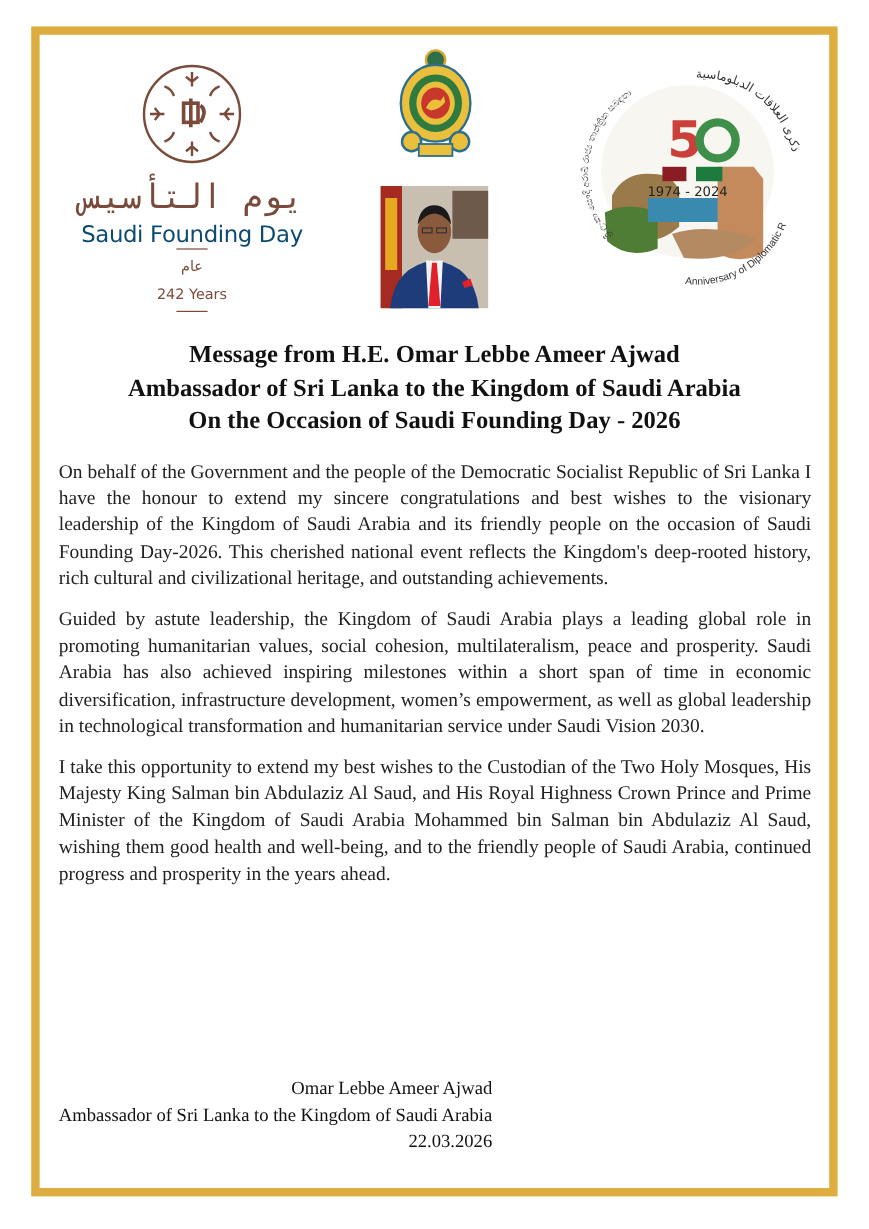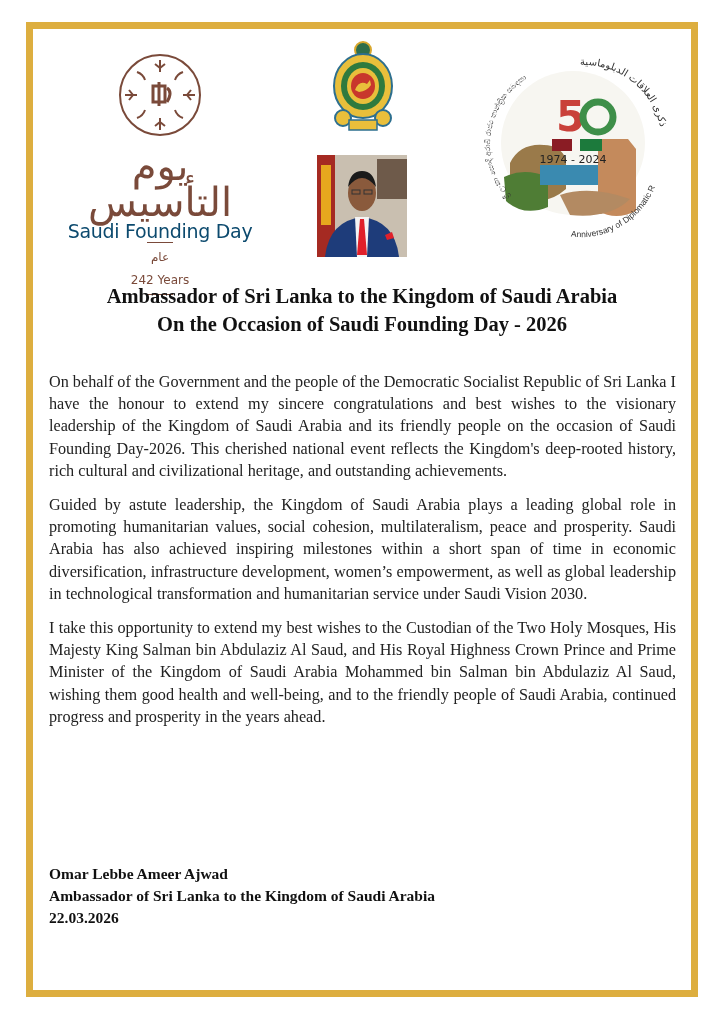--- a/index.html
+++ b/index.html
@@ -3,37 +3,37 @@
 <meta charset="utf-8">
 <style>
   html, body { margin:0; padding:0; }
   body { width:724px; height:1024px; background:#ffffff; position:relative; overflow:hidden;
          font-family:"Liberation Serif", serif; color:#1c1c1c; }
   .frame { position:absolute; left:26px; top:22px; width:658px; height:961px;
            border:7px solid #ddae3f; background:#fff; }
   
   .sfd-logo { position:absolute; left:62px; top:52px; width:196px; height:185px; text-align:center; color:#7a4a3a; }
   .sfd-emblem { width:86px; height:86px; margin:0 auto; }
-  .sfd-arabic { font-family:Liberation Sans, sans-serif; font-size:40px; line-height:36px; margin-top:6px; color:#7a4a3a; direction:rtl; }
+  .sfd-arabic { font-family:Liberation Mono, monospace; font-size:28px; line-height:36px; margin-top:6px; color:#7a4a3a; direction:rtl; }
   .sfd-english { font-family:"DejaVu Sans", sans-serif; font-size:19px; line-height:22px; color:#0c4a6e; letter-spacing:-0.3px; }
   .sfd-years { font-family:"DejaVu Sans", sans-serif; font-size:12px; line-height:18px; color:#7a4a3a; display:flex; justify-content:center; align-items:center; gap:5px;flex-direction:column; }
   .sfd-years .dash { display:inline-block; width:26px; height:1px; background:#7a4a3a; }
 
   .crest { position:absolute; left:331px; top:40px; width:64px; height:92px; }
   .portrait { position:absolute; left:317px; top:155px; width:90px; height:102px; overflow:hidden; }
 
   .anniv { position:absolute; left:470px; top:47px; width:206px; height:192px; }
 
   
   .title { position:absolute; left:40px; width:644px; top:283px; text-align:center;
            font-weight:bold; font-size:20.5px; line-height:27.5px; color:#111; }
-  .body { position:absolute; left:49px; width:627px; top:371px; font-size:16.2px; line-height:22.2px;
+  .body { position:absolute; left:49px; width:627px; top:382px; font-size:16.2px; line-height:22.2px;
           text-align:justify; color:#222;font-family:Liberation Serif, serif; }
   .body p { margin:0 0 12px 0; }
-  .signature { position:absolute; left:49px; top:863px; font-weight:bold; font-size:15.5px; line-height:22px; color:#111; }
+  .signature { position:absolute; left:49px; top:897px; font-weight:normal; font-size:15.5px; line-height:22px; color:#111;text-align:right; }
 </style>
 </head>
 <body>
 
 <div class="frame"></div>
 
 <div class="sfd-logo">
   <svg class="sfd-emblem" viewBox="0 0 86 86">
     <circle cx="43" cy="43" r="40" fill="none" stroke="#7a4a3a" stroke-width="2"></circle>
     <rect x="36" y="34" width="12" height="16" fill="none" stroke="#7a4a3a" stroke-width="3"></rect>
@@ -105,20 +105,21 @@
     <rect x="82" y="92" width="20" height="12" fill="#8a1c24"></rect>
     <rect x="110" y="92" width="22" height="12" fill="#1c7a3c"></rect>
     <text x="103" y="116" text-anchor="middle" font-family="DejaVu Sans, sans-serif" font-size="11" fill="#222">1974 - 2024</text>
     <text font-family="DejaVu Sans, sans-serif" font-size="7.5" fill="#333"><textPath href="#arcL">ශ්‍රී ලංකා සෞදි අරාබි රාජ්‍ය තාන්ත්‍රික සබඳතා</textPath></text>
     <text font-family="DejaVu Sans, sans-serif" font-size="10" fill="#333"><textPath href="#arcR">ذكرى العلاقات الدبلوماسية</textPath></text>
     <text font-family="Liberation Sans, sans-serif" font-size="8.5" fill="#333"><textPath href="#arcB" startOffset="30%">Anniversary of Diplomatic Relations</textPath></text>
   </svg>
 </div>
 
 <div class="title">
+  <div>Message from H.E. Omar Lebbe Ameer Ajwad</div>
   <div>Ambassador of Sri Lanka to the Kingdom of Saudi Arabia</div>
   <div>On the Occasion of Saudi Founding Day - 2026</div>
 </div>
 
 <div class="body">
   <p>On behalf of the Government and the people of the Democratic Socialist Republic of Sri Lanka I have the honour to extend my sincere congratulations and best wishes to the visionary leadership of the Kingdom of Saudi Arabia and its friendly people on the occasion of Saudi Founding Day-2026. This cherished national event reflects the Kingdom's deep-rooted history, rich cultural and civilizational heritage, and outstanding achievements.</p>
   <p>Guided by astute leadership, the Kingdom of Saudi Arabia plays a leading global role in promoting humanitarian values, social cohesion, multilateralism, peace and prosperity. Saudi Arabia has also achieved inspiring milestones within a short span of time in economic diversification, infrastructure development, women’s empowerment, as well as global leadership in technological transformation and humanitarian service under Saudi Vision 2030.</p>
   <p>I take this opportunity to extend my best wishes to the Custodian of the Two Holy Mosques, His Majesty King Salman bin Abdulaziz Al Saud, and His Royal Highness Crown Prince and Prime Minister of the Kingdom of Saudi Arabia Mohammed bin Salman bin Abdulaziz Al Saud, wishing them good health and well-being, and to the friendly people of Saudi Arabia, continued progress and prosperity in the years ahead.</p>
 </div>
 

